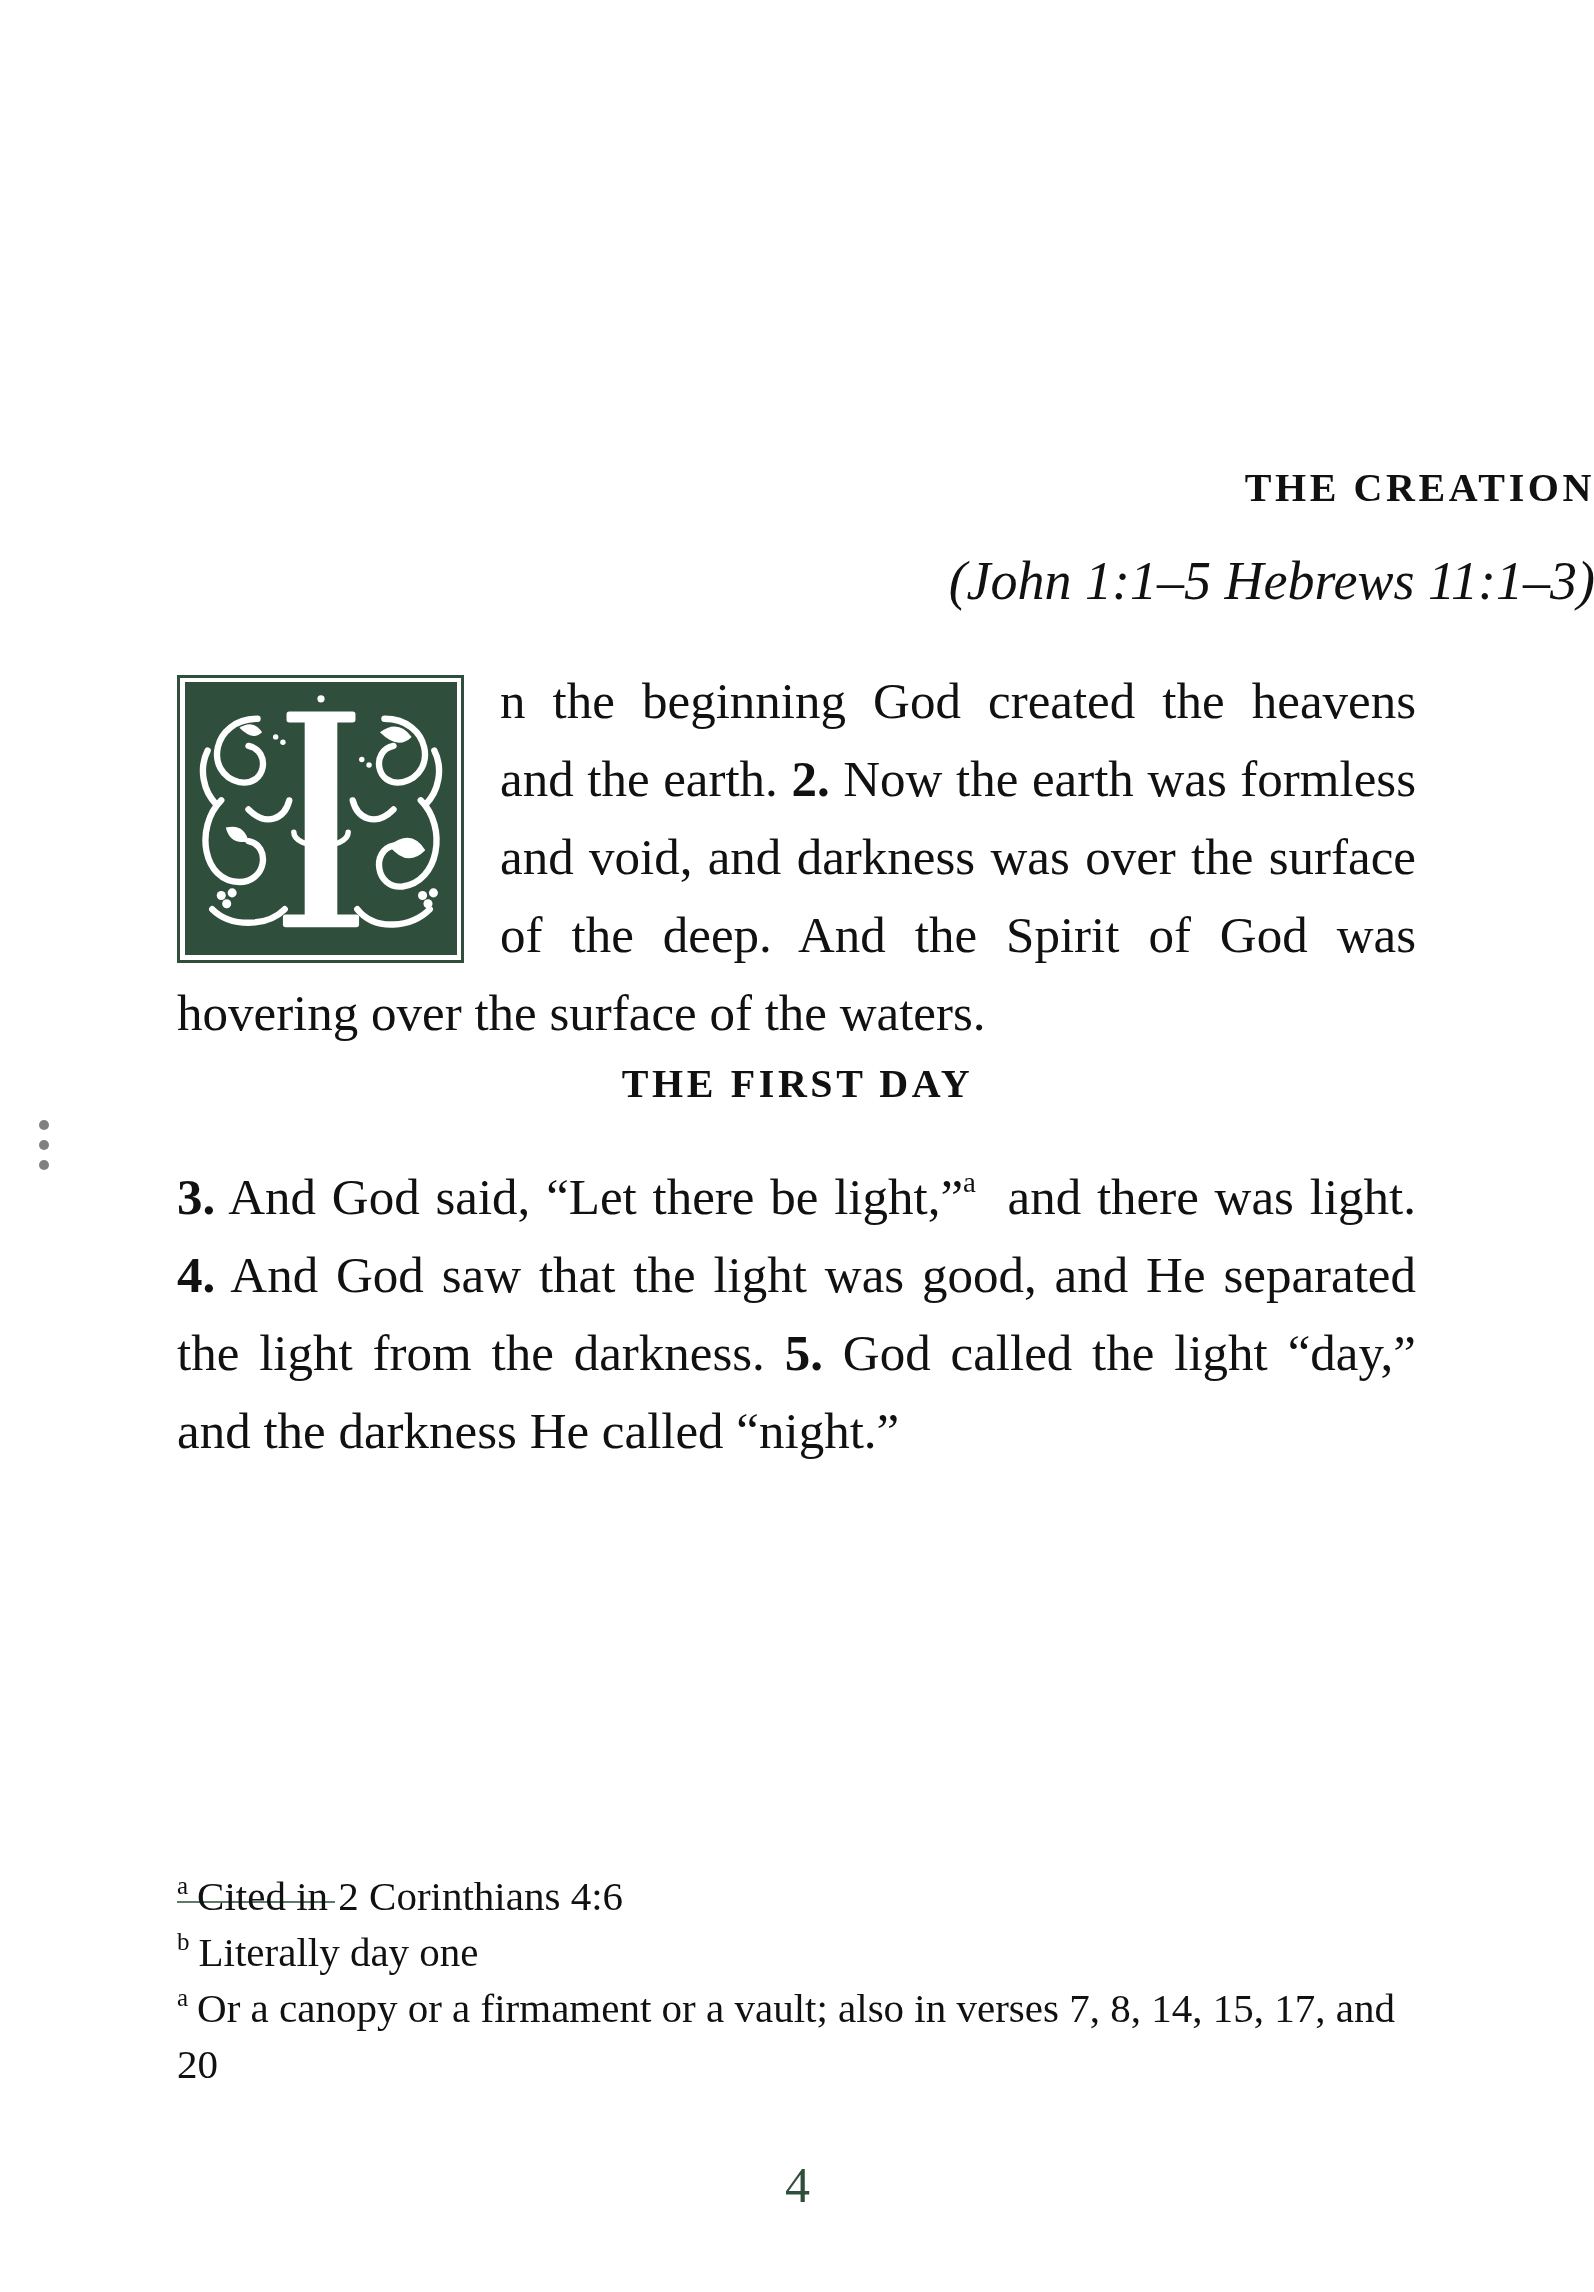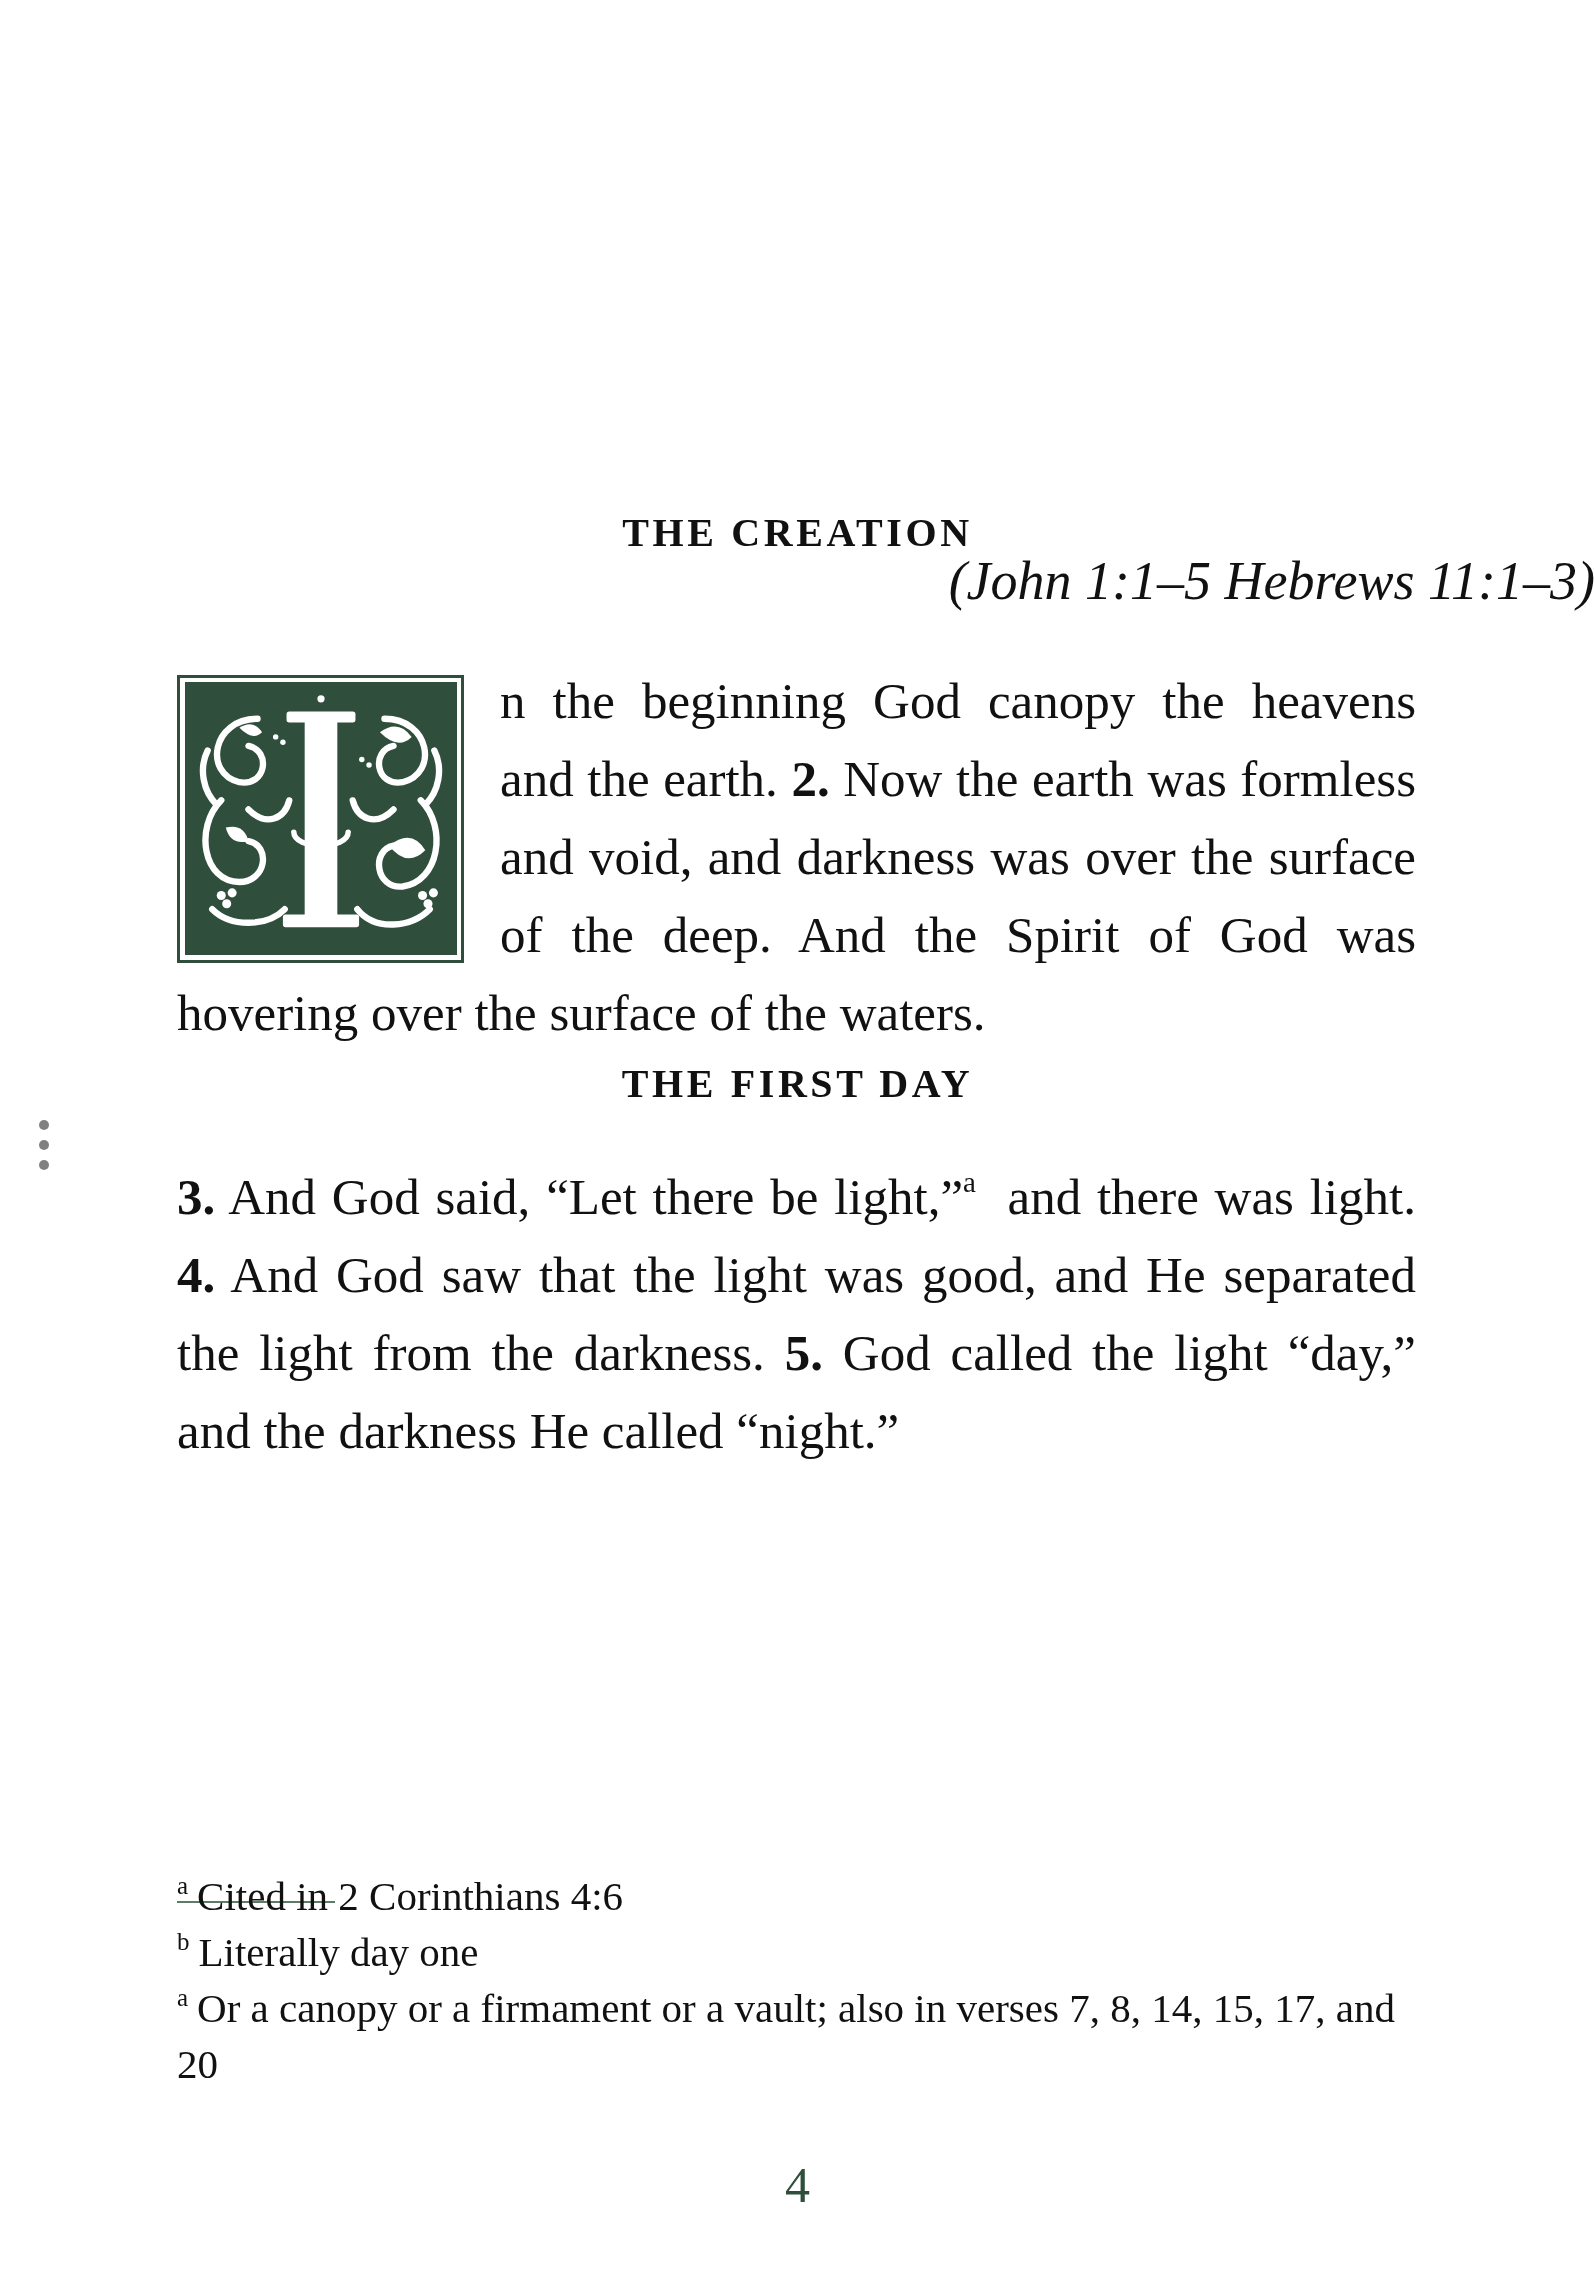--- a/index.html
+++ b/index.html
@@ -36,21 +36,21 @@
     position: absolute;
     left: 0; right: 0;
     text-align: center;
     font-size: 40px;
     font-weight: bold;
     letter-spacing: 3.6px;
     line-height: 1;
     color: #111;
     font-variant: small-caps;
   }
-  .heading-creation { top: 513px; }
+  .heading-creation { top: 468px; text-align: right; }
   .heading-firstday { top: 1064px; }
   .reference {
     position: absolute;
     left: 0; right: 0;
     top: 554px;
     text-align: right;
     font-size: 54px;
     font-style: italic;
     line-height: 1;
     color: #111;
@@ -197,21 +197,21 @@
             <circle cx="195" cy="85" r="3"></circle>
               <circle cx="203" cy="91" r="3"></circle>
 
             <rect x="132" y="38" width="36" height="224"></rect>
             <rect x="112" y="32" width="76" height="12" rx="3"></rect>
             <rect x="108" y="256" width="84" height="14" rx="3"></rect>
           </g>
         </svg>
       </div>
     </div>
-    <span>n the beginning God canopy the heavens and the earth. </span><span class="verse-num">2.</span><span> Now the earth was formless and void, and darkness was over the surface of the deep. And the Spirit of God was hovering over the surface of the waters.</span>
+    <span>n the beginning God created the heavens and the earth. </span><span class="verse-num">2.</span><span> Now the earth was formless and void, and darkness was over the surface of the deep. And the Spirit of God was hovering over the surface of the waters.</span>
   </div>
 
   <div class="section-heading heading-firstday">THE FIRST DAY</div>
 
   <div class="column para2">
     <span class="verse-num">3.</span><span> And God said, “Let there be light,”</span><sup class="fn">a</sup><span style="white-space:pre-wrap">  and there was light. </span><span class="verse-num">4.</span><span> And God saw that the light was good, and He separated the light from the darkness. </span><span class="verse-num">5.</span><span> God called the light “day,” and the darkness He called “night.”</span>
   </div>
 
 
   <div class="fn-rule"></div>

